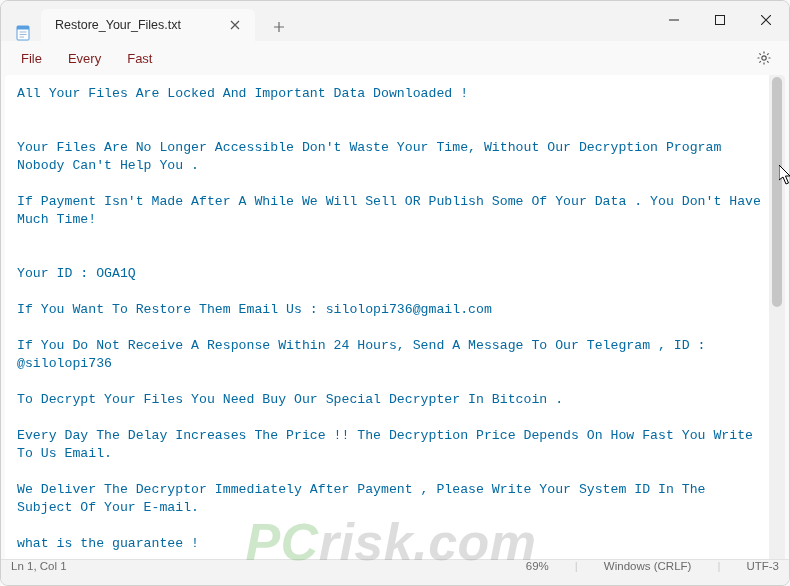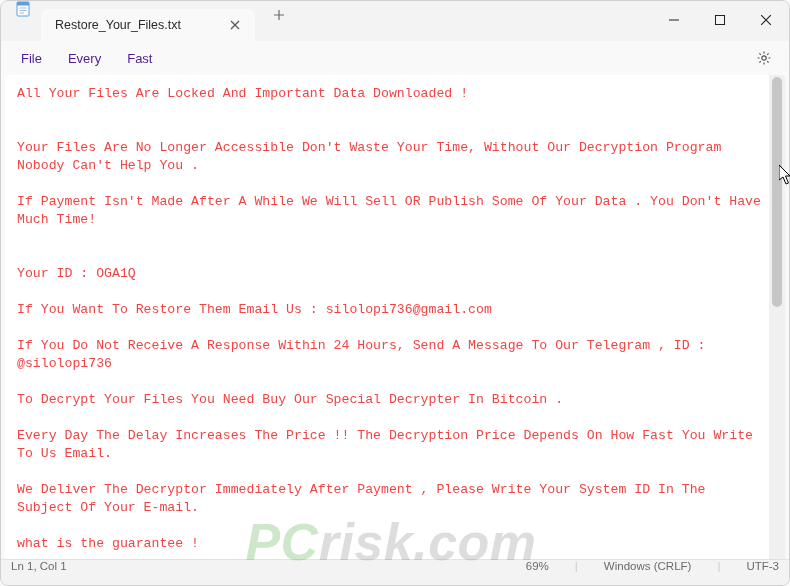--- a/index.html
+++ b/index.html
@@ -16,21 +16,21 @@
     border: 1px solid #cfcfcf;
     border-radius: 8px;
     display: flex;
     flex-direction: column;
     overflow: hidden;
   }
   
   .titlebar {
     height: 40px;
     display: flex;
-    align-items: flex-start;
+    align-items: flex-end;
     background: #f3f3f3;
     position: relative;
   }
   .app-icon {
     width: 16px; height: 16px;
     margin: 0 10px 0 14px;
     display: inline-flex;
     align-items: center; justify-content: center;
   }
   .tab {
@@ -73,21 +73,21 @@
     display: flex;
     align-items: center;
     padding: 0 8px;
     gap: 2px;
     background: #f9f9f9;
     position: relative;
   }
   .menu-item {
     padding: 4px 12px;
     font-size: 13px;
-    color: #4c1d95;
+    color: #7f1d1d;
     border-radius: 4px;
   }
   .gear {
     position: absolute; right: 14px; top: 6px;
     width: 22px; height: 22px;
     display: flex; align-items: center; justify-content: center;
   }
   
   .content-wrap {
     flex: 1;
@@ -96,21 +96,21 @@
     background: #fff;
     margin: 0 4px;
     border-radius: 4px 4px 0 0;
   }
   .content {
     flex: 1;
     padding: 10px 6px 10px 12px;
     font-family: Consolas, "Courier New", monospace;
     font-size: 13.2px;
     line-height: 18px;
-    color: #ef4444;
+    color: #0369a1;
     white-space: pre-wrap;
     word-wrap: break-word;
     overflow: hidden;
   }
   .scrollbar {
     width: 16px;
     background: #f0f0f0;
     position: relative;
   }
   .scroll-thumb {

